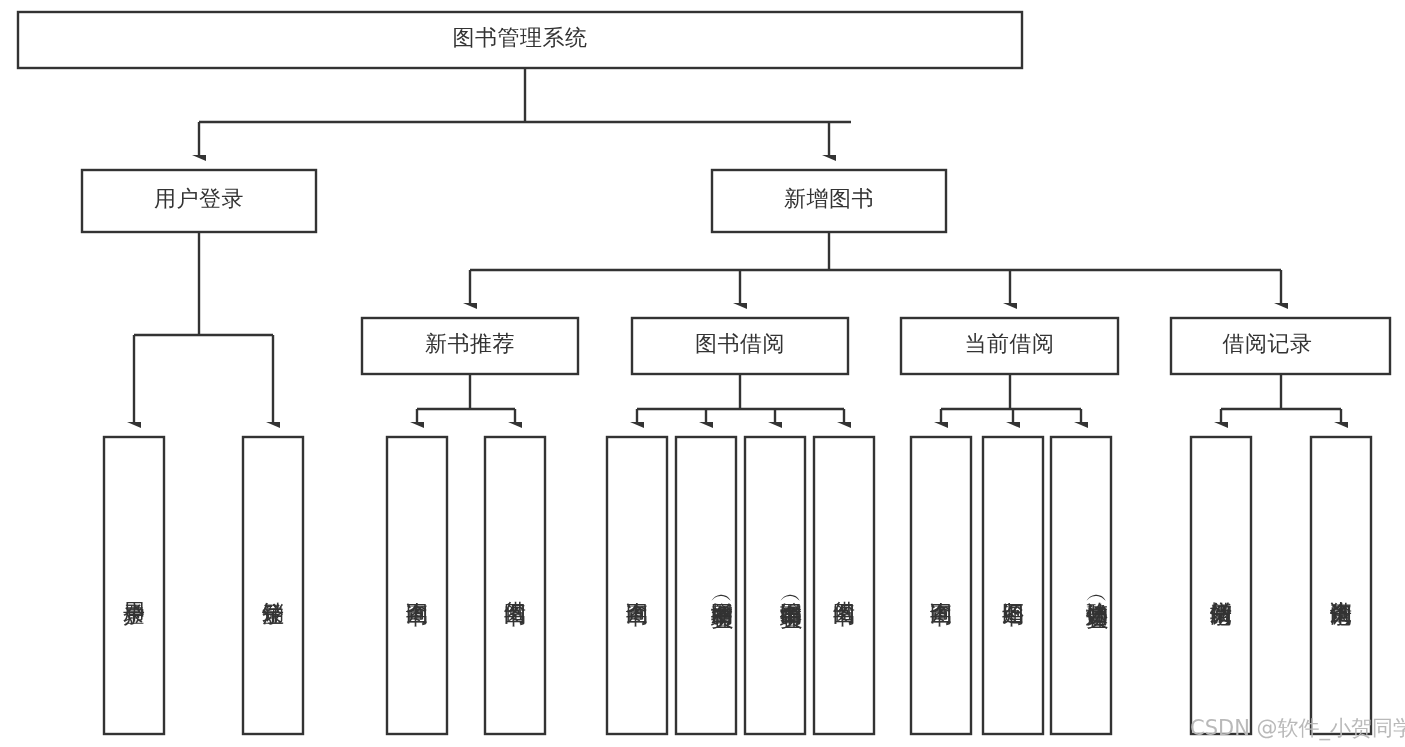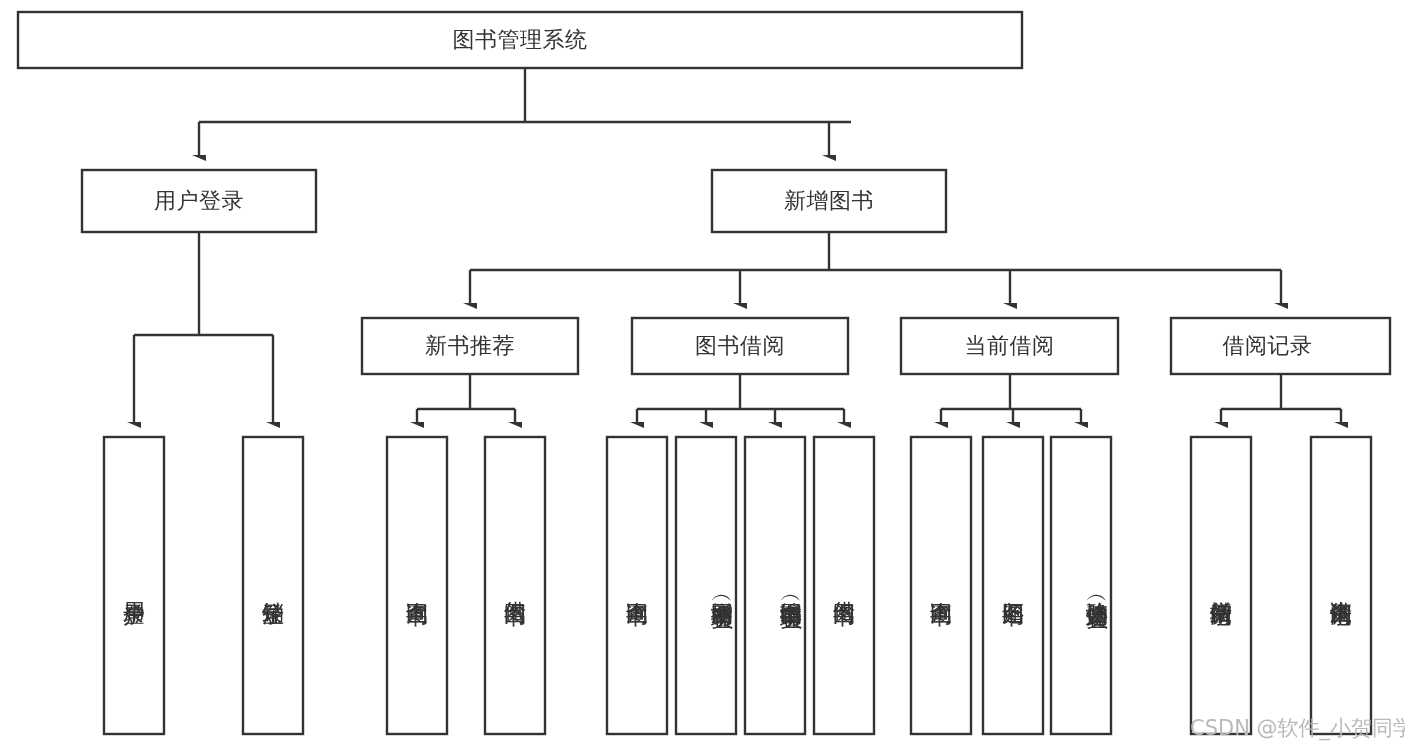--- a/index.html
+++ b/index.html
@@ -44,20 +44,21 @@
     position: absolute;
     display: flex;
     align-items: center;
     justify-content: center;
     color: #333333;
     font-size: 22px;
     line-height: 1.2;
     letter-spacing: 0.5px;
     white-space: nowrap;
     user-select: none;
+    font-family: Liberation Mono, monospace;
   }
   .node-label-v {
     position: absolute;
     display: flex;
     align-items: flex-start;
     justify-content: center;
     color: #333333;
     font-size: 22px;
     line-height: 1.28;
     writing-mode: vertical-rl;

